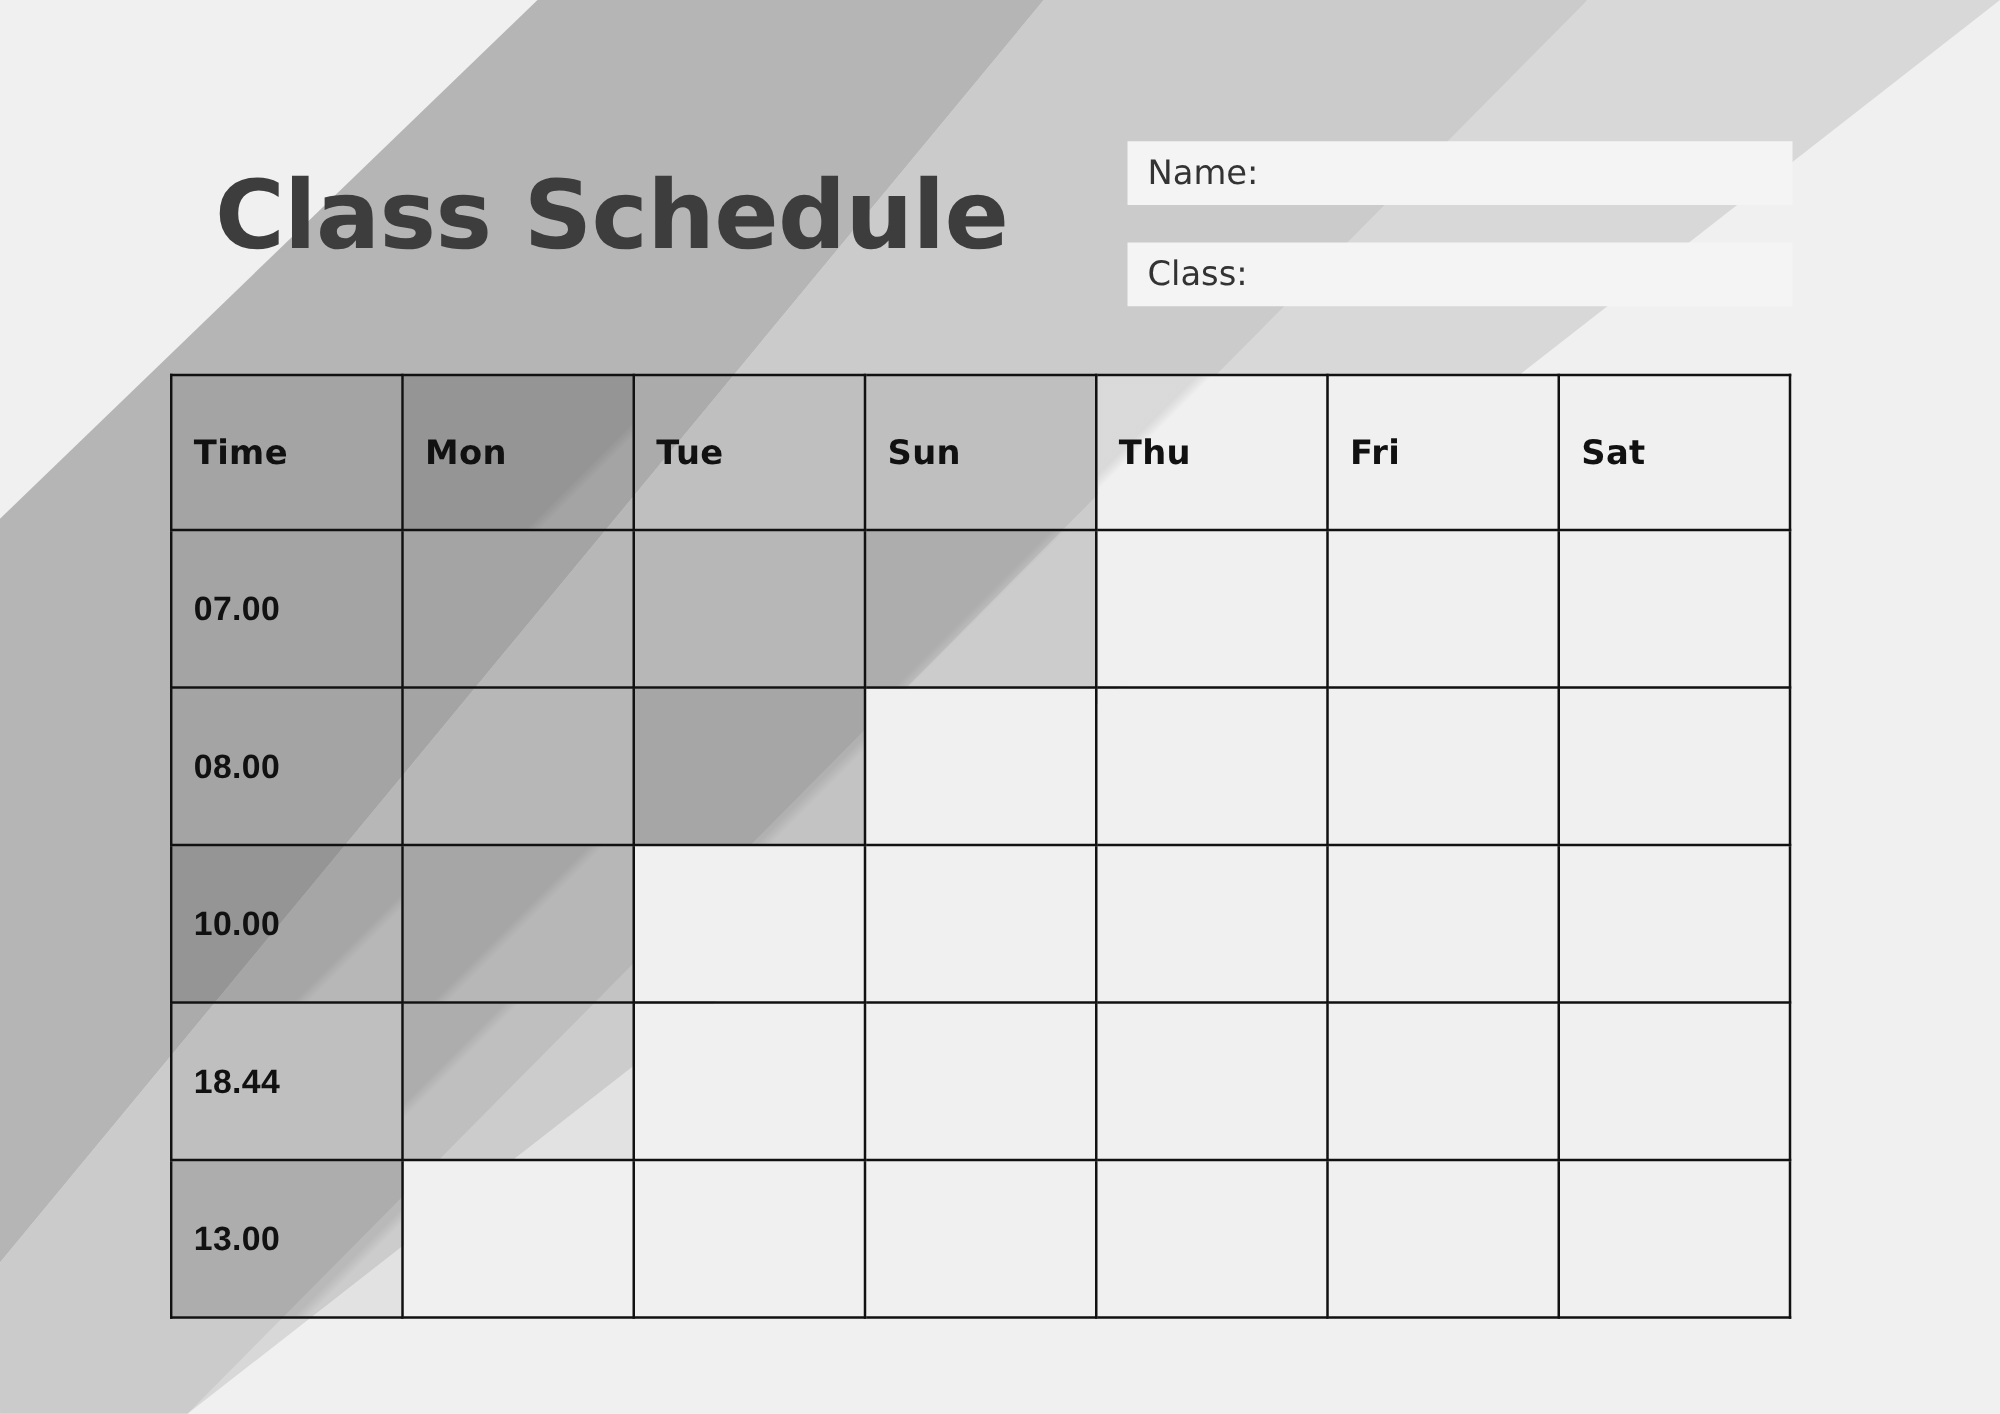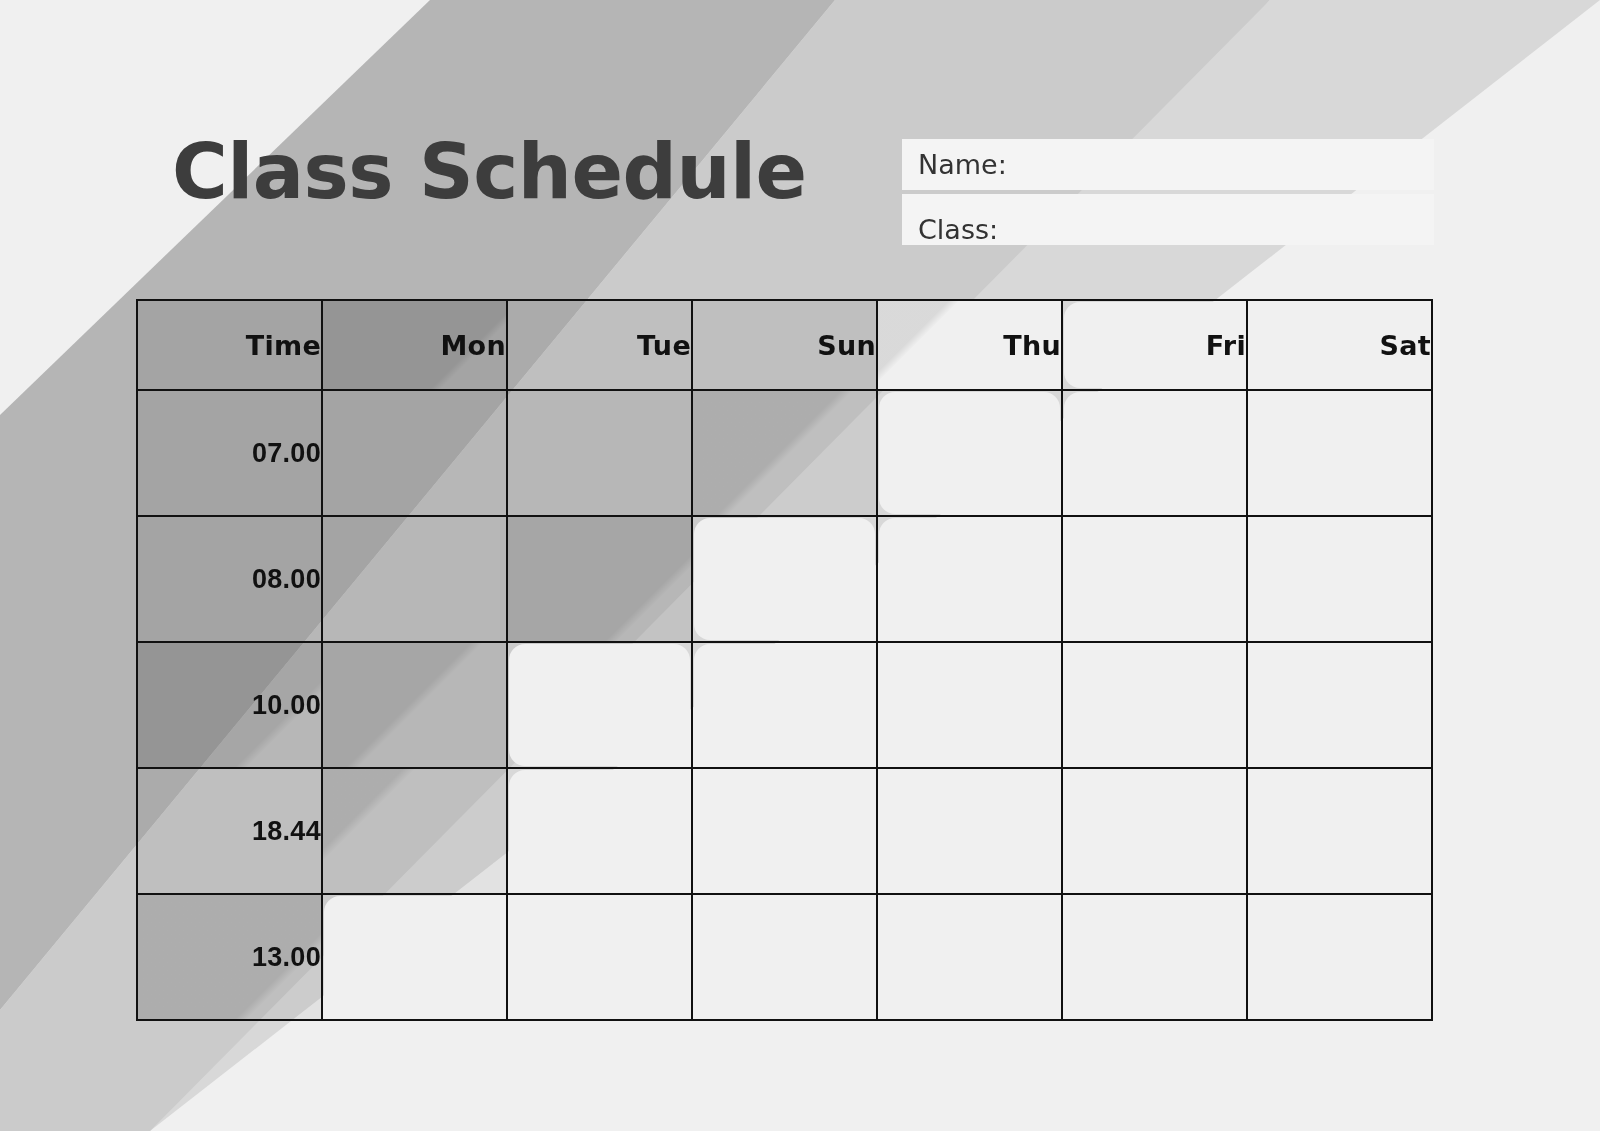--- a/index.html
+++ b/index.html
@@ -63,30 +63,29 @@
   .field-label {
     font-family: "DejaVu Sans", sans-serif;
     font-size: 27px;
     font-weight: 400;
     color: #333333;
     letter-spacing: 0px;
     white-space: nowrap;
   }
   #field-name {
     left: 902px;
-    top: 139px;
+    top: 113px;
     width: 532px;
     height: 51px;
   }
   #field-class {
     left: 902px;
     top: 194px;
     width: 532px;
     height: 51px;
-    align-items: flex-end;
   }
 
   
   .table-wrap {
     position: absolute;
     left: 136px;
     top: 299px;
     width: 1297px;
     height: 722px;
     z-index: 3;
@@ -94,22 +93,22 @@
   table.schedule {
     width: 1297px;
     height: 722px;
     border-collapse: collapse;
     table-layout: fixed;
     background: transparent;
   }
   table.schedule td,
   table.schedule th {
     border: 2.5px solid #111111;
-    padding: 0;
-    text-align: right;
+    padding: 17px;
+    text-align: left;
     vertical-align: middle;
     background-clip: padding-box;
   }
   
   col.c-time { width: 185px; }
   col.c-day  { width: 185px; }
 
   th.hdr {
     height: 88px;
     font-family: "DejaVu Sans", sans-serif;
@@ -124,21 +123,21 @@
     font-size: 27px;
     font-weight: bold;
     color: #111111;
     letter-spacing: 0.3px;
   }
   td.slot {
     height: 90px;
   }
 
   
-  .tint-0 { background-color: rgba(0,0,0,0.00); border-radius: 18px; }
+  .tint-0 { background-color: rgba(0,0,0,0.00); }
   .tint-1 { background-color: rgba(0,0,0,0.055); }
   .tint-2 { background-color: rgba(0,0,0,0.095); }
   
   .split-a { background-image: linear-gradient(135deg, rgba(0,0,0,0.095) 0%, rgba(0,0,0,0.095) 48%, rgba(0,0,0,0.0) 52%, rgba(0,0,0,0.0) 100%); }
   .split-b { background-image: linear-gradient(135deg, rgba(0,0,0,0.095) 0%, rgba(0,0,0,0.095) 26%, rgba(0,0,0,0.0) 30%, rgba(0,0,0,0.0) 100%); }
   .split-c { background-image: linear-gradient(135deg, rgba(0,0,0,0.095) 0%, rgba(0,0,0,0.095) 72%, rgba(0,0,0,0.0) 76%, rgba(0,0,0,0.0) 100%); }
   .split-d { background-image: linear-gradient(135deg, rgba(0,0,0,0.055) 0%, rgba(0,0,0,0.055) 55%, rgba(0,0,0,0.0) 60%, rgba(0,0,0,0.0) 100%); }
   .base-cell { background-color: #f0f0f0; }
 </style>
 </head>

